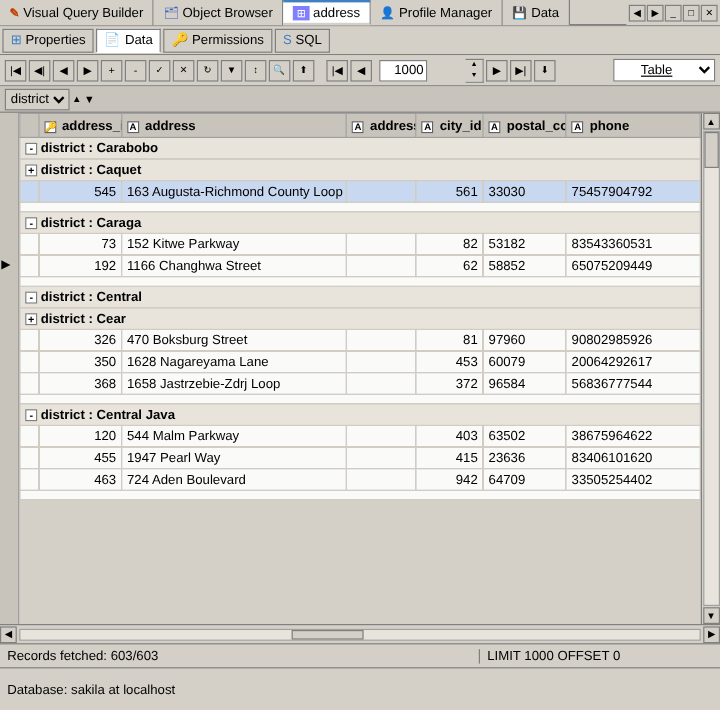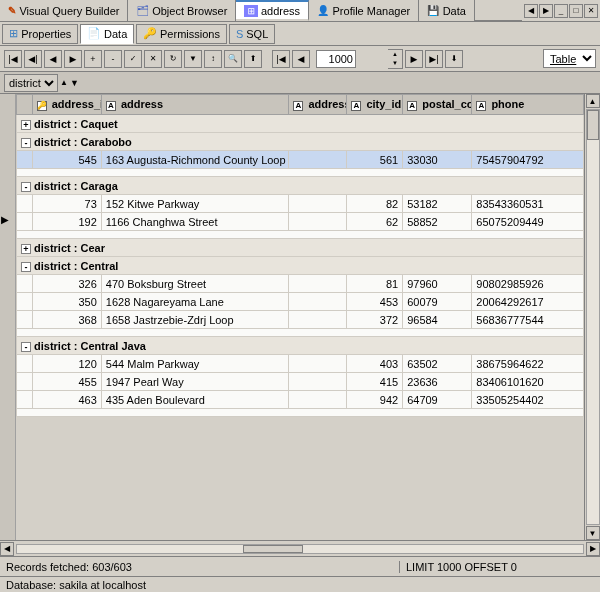--- a/index.html
+++ b/index.html
@@ -109,21 +109,21 @@
     .table-select-group {
       display: flex;
       align-items: center;
       margin-left: auto;
     }
     .table-select {
       height: 19px;
       font-size: 11px;
       border: 1px solid #808080;
       background: #ffffff;
-      padding: 0 2px;
+      padding: 0 18px;
       text-decoration: underline;
     }
 
     
     .filter-row {
       display: flex;
       align-items: center;
       background: #c8c4bc;
       height: 22px;
       border-bottom: 1px solid #808080;
@@ -230,21 +230,21 @@
       font-size: 11px;
       border-right: 1px solid #808080;
     }
     .status-right {
       padding: 0 6px;
       font-size: 11px;
       width: 200px;
     }
     .status-bar2 {
       display: flex;
-      height: 16px;
+      height: 36px;
       background: #d4d0c8;
       border-top: 1px solid #808080;
       align-items: center;
       padding: 0 6px;
       font-size: 11px;
     }
 
     
     .hscroll-bar {
       display: flex;
@@ -441,24 +441,24 @@
               <span>postal_code</span>
             </th>
             <th>
               <span class="th-icon">A</span>
               <span>phone</span>
             </th>
           </tr>
         </thead>
         <tbody id="table-body">
         <tr class="group-row">
+              <td colspan="7" style="padding-left: 4px;"><span class="expand-btn">-</span><span>district : Carabobo</span></td>
+            </tr>
+            <tr class="group-row">
               <td colspan="7" style="padding-left: 4px;"><span class="expand-btn">+</span><span>district : Caquet</span></td>
-            </tr>
-            <tr class="group-row">
-              <td colspan="7" style="padding-left: 4px;"><span class="expand-btn">-</span><span>district : Carabobo</span></td>
             </tr>
             <tr class="selected-row">
               <td style="text-align: center;"></td>
               <td style="text-align: right;">545</td>
               <td>163 Augusta-Richmond County Loop</td>
               <td></td>
               <td style="text-align: right;">561</td>
               <td>33030</td>
               <td>75457904792</td>
             </tr>
@@ -483,24 +483,24 @@
               <td>1166 Changhwa Street</td>
               <td></td>
               <td style="text-align: right;">62</td>
               <td>58852</td>
               <td>65075209449</td>
             </tr>
             <tr>
               <td colspan="7" style="height: 8px; background: rgb(250, 250, 248);"></td>
             </tr>
             <tr class="group-row">
+              <td colspan="7" style="padding-left: 4px;"><span class="expand-btn">-</span><span>district : Central</span></td>
+            </tr>
+            <tr class="group-row">
               <td colspan="7" style="padding-left: 4px;"><span class="expand-btn">+</span><span>district : Cear</span></td>
-            </tr>
-            <tr class="group-row">
-              <td colspan="7" style="padding-left: 4px;"><span class="expand-btn">-</span><span>district : Central</span></td>
             </tr>
             <tr>
               <td style="text-align: center;"></td>
               <td style="text-align: right;">326</td>
               <td>470 Boksburg Street</td>
               <td></td>
               <td style="text-align: right;">81</td>
               <td>97960</td>
               <td>90802985926</td>
             </tr>
@@ -542,21 +542,21 @@
               <td style="text-align: right;">455</td>
               <td>1947 Pearl Way</td>
               <td></td>
               <td style="text-align: right;">415</td>
               <td>23636</td>
               <td>83406101620</td>
             </tr>
             <tr>
               <td style="text-align: center;"></td>
               <td style="text-align: right;">463</td>
-              <td>435 Aden Boulevard</td>
+              <td>724 Aden Boulevard</td>
               <td></td>
               <td style="text-align: right;">942</td>
               <td>64709</td>
               <td>33505254402</td>
             </tr>
             <tr>
               <td colspan="7" style="height: 8px; background: rgb(250, 250, 248);"></td>
             </tr>
           </tbody>
       </table>

